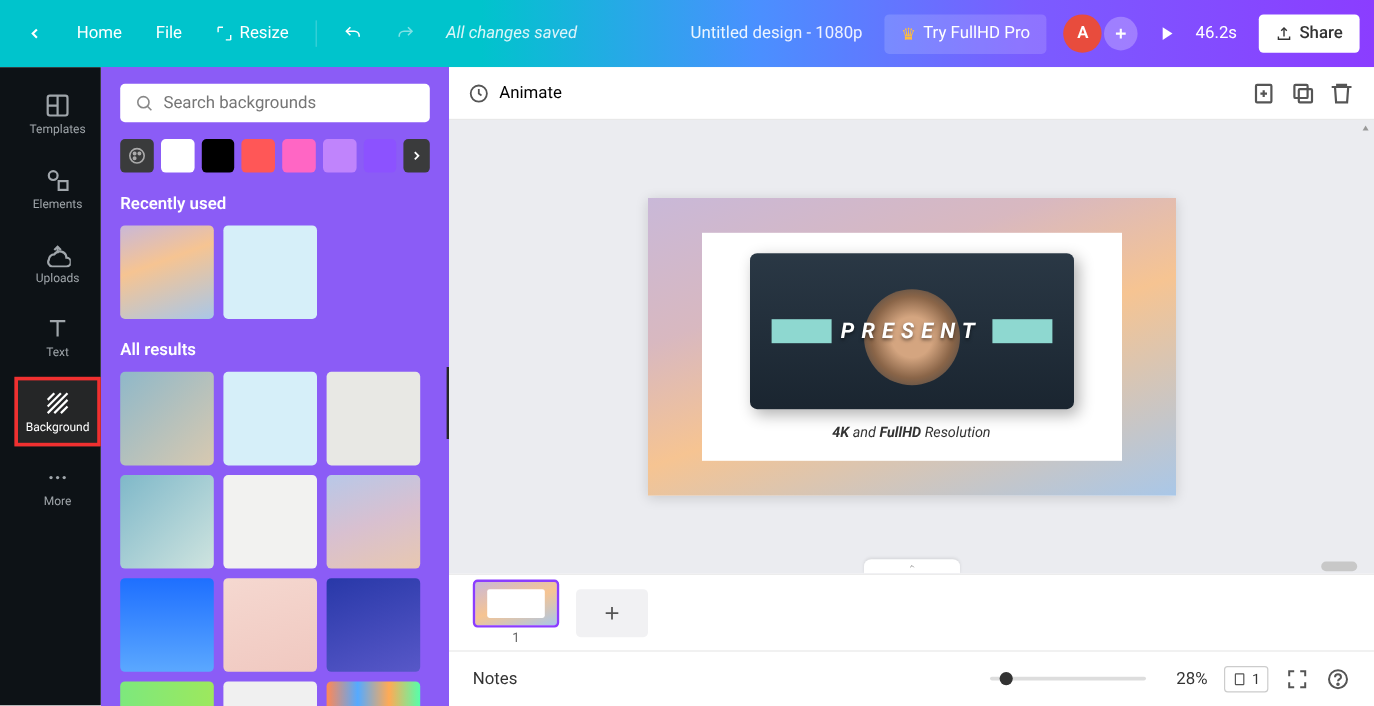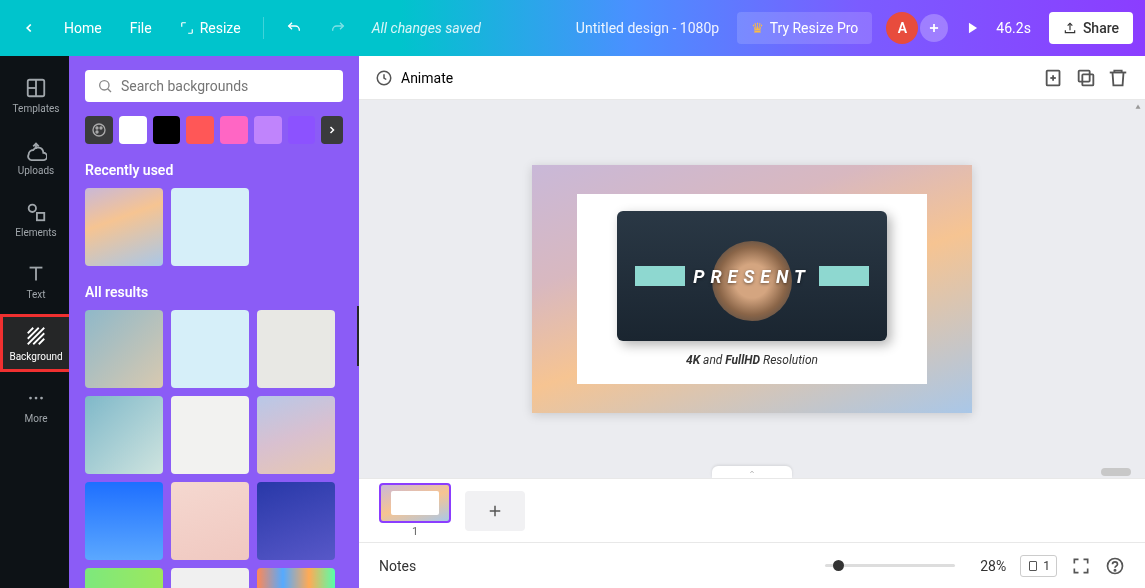--- a/index.html
+++ b/index.html
@@ -15,21 +15,21 @@
 .topbar .try-pro { background: rgba(255,255,255,0.15); padding: 8px 14px; border-radius: 4px; display: flex; align-items: center; gap: 6px; }
 .topbar .avatar { width: 32px; height: 32px; border-radius: 50%; background: #e84c3d; display: flex; align-items: center; justify-content: center; font-weight: 600; margin-left: 6px; }
 .topbar .avatar2 { width: 28px; height: 28px; border-radius: 50%; background: rgba(255,255,255,0.25); display: flex; align-items: center; justify-content: center; margin-left: -6px; }
 .topbar .share-btn { background: #fff; color: #333; padding: 8px 14px; border-radius: 4px; display: flex; align-items: center; gap: 6px; font-weight: 500; }
 .topbar .duration { display: flex; align-items: center; gap: 16px; padding: 6px 10px; }
 
 
 .main { display: flex; height: calc(588px - 56px); }
 
 
-.rail { width: 69px; background: #0d1216; display: flex; flex-direction: column; align-items: flex-start; padding-top: 10px; gap: 4px; }
+.rail { width: 84px; background: #0d1216; display: flex; flex-direction: column; align-items: flex-end; padding-top: 10px; gap: 4px; }
 .rail-item { width: 72px; height: 58px; display: flex; flex-direction: column; align-items: center; justify-content: center; gap: 4px; color: #a0a6ab; font-size: 10px; cursor: pointer; }
 .rail-item.active { background: #252627; color: #fff; }
 .rail-item.highlighted { border: 3px solid #f03030; }
 .rail-item svg { width: 22px; height: 22px; }
 
 
 .sidepanel { width: 290px; background: #8b5cf6; padding: 14px 16px; overflow-y: auto; position: relative; color: #fff; }
 .sidepanel::-webkit-scrollbar { width: 8px; }
 .sidepanel::-webkit-scrollbar-thumb { background: #4a4b4c; border-radius: 4px; }
 .search-box { background: #fff; border-radius: 4px; display: flex; align-items: center; padding: 8px 12px; gap: 8px; margin-bottom: 14px; }
@@ -136,21 +136,21 @@
     <svg width="16" height="16" viewBox="0 0 24 24" fill="none" stroke="#fff" stroke-width="2">
         <path d="M15 14l5-5-5-5"></path>
         <path d="M20 9H10a6 6 0 00-6 6v1"></path>
       </svg>
   </div>
   <div class="status">All changes saved</div>
   <div class="spacer"></div>
   <div class="title-input">Untitled design - 1080p</div>
   <div class="try-pro">
     <span style="color:#fdbc40">♛</span>
-    <span>Try Resize Pro</span>
+    <span>Try FullHD Pro</span>
   </div>
   <div class="avatar">
       <span>A</span>
     </div>
   <div class="avatar2">
     <svg width="14" height="14" viewBox="0 0 24 24" stroke="#fff" stroke-width="3">
         <line x1="12" y1="5" x2="12" y2="19"></line>
         <line x1="5" y1="12" x2="19" y2="12"></line>
       </svg>
   </div>
@@ -176,32 +176,32 @@
     <div class="rail-item">
       <svg viewBox="0 0 24 24" fill="none" stroke="currentColor" stroke-width="2">
           <rect x="3" y="3" width="18" height="18" rx="2"></rect>
           <line x1="12" y1="3" x2="12" y2="21"></line>
           <line x1="3" y1="12" x2="12" y2="12"></line>
         </svg>
       <span>Templates</span>
     </div>
     <div class="rail-item">
       <svg viewBox="0 0 24 24" fill="none" stroke="currentColor" stroke-width="2">
+          <circle cx="8" cy="8" r="4"></circle>
+          <rect x="13" y="13" width="8" height="8"></rect>
+        </svg>
+      <span>Elements</span>
+    </div>
+    <div class="rail-item">
+      <svg viewBox="0 0 24 24" fill="none" stroke="currentColor" stroke-width="2">
           <path d="M4 17a5 5 0 015-5 6 6 0 0111 3 4 4 0 010 8H7a4 4 0 01-3-6z"></path>
           <path d="M12 11V5"></path>
           <path d="M9 8l3-3 3 3"></path>
         </svg>
       <span>Uploads</span>
-    </div>
-    <div class="rail-item">
-      <svg viewBox="0 0 24 24" fill="none" stroke="currentColor" stroke-width="2">
-          <circle cx="8" cy="8" r="4"></circle>
-          <rect x="13" y="13" width="8" height="8"></rect>
-        </svg>
-      <span>Elements</span>
     </div>
     <div class="rail-item">
       <svg viewBox="0 0 24 24" fill="none" stroke="currentColor" stroke-width="2">
           <line x1="5" y1="5" x2="19" y2="5"></line>
           <line x1="12" y1="5" x2="12" y2="19"></line>
         </svg>
       <span>Text</span>
     </div>
     <div class="rail-item active highlighted">
       <svg viewBox="0 0 24 24" fill="none" stroke="currentColor" stroke-width="2">

